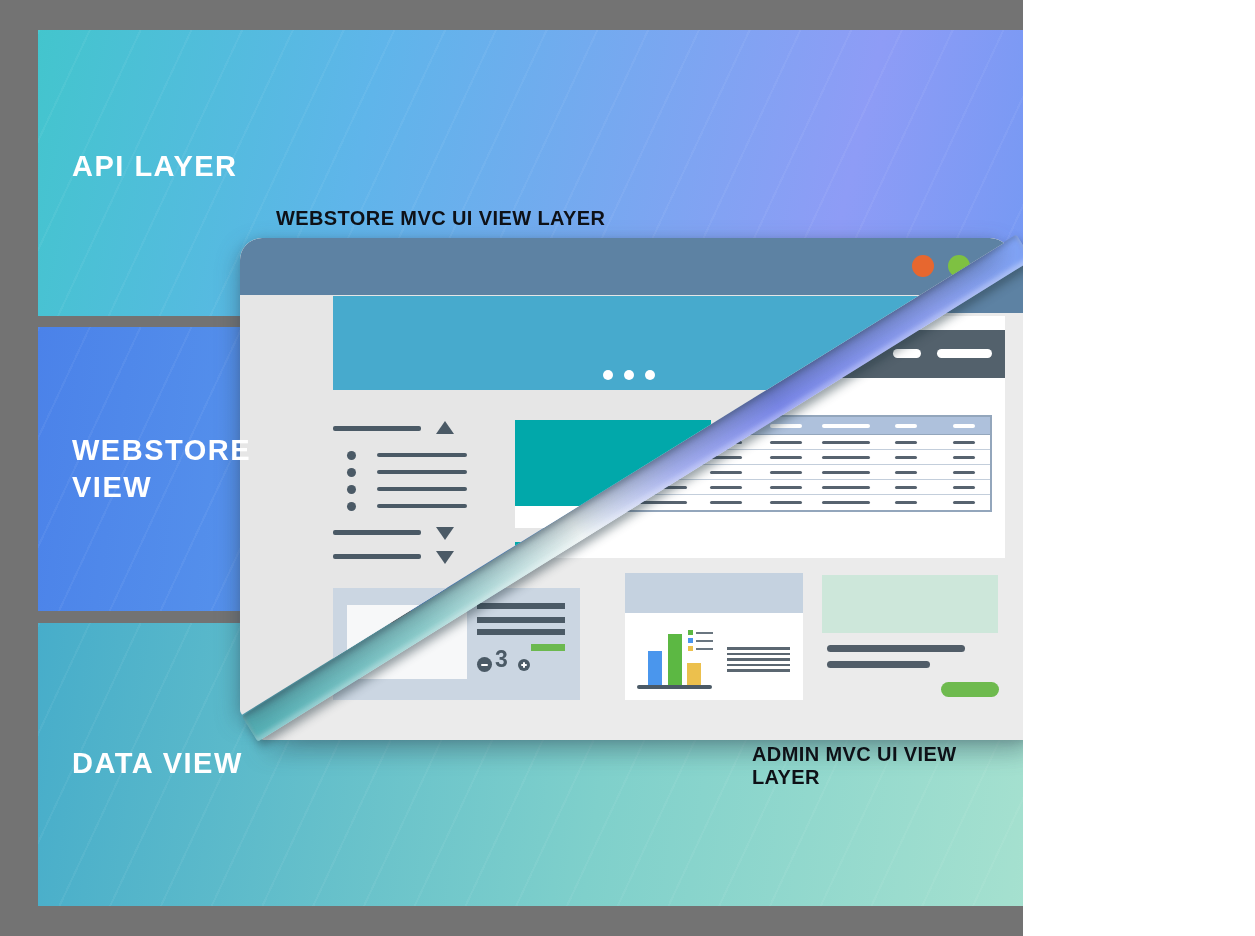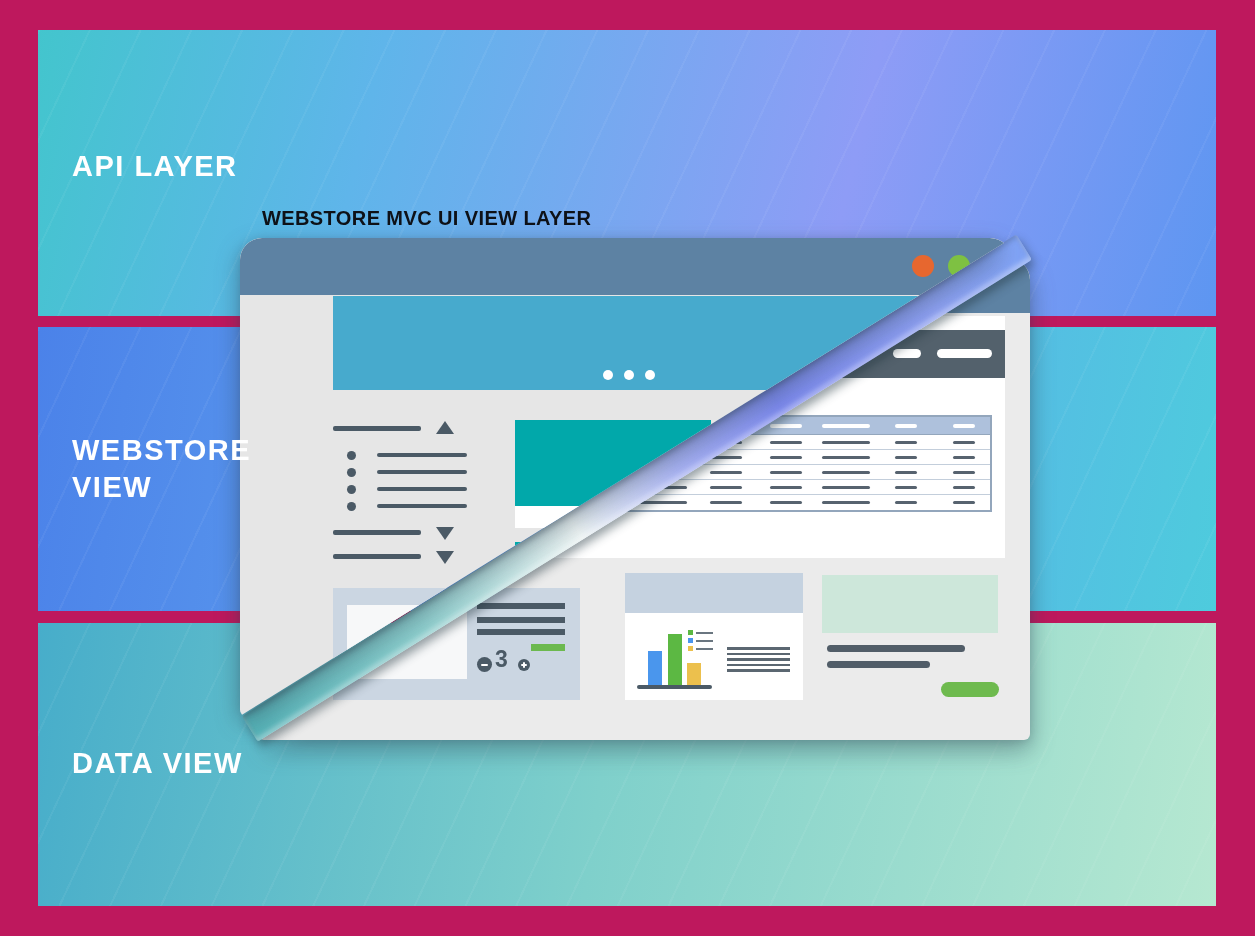--- a/index.html
+++ b/index.html
@@ -1,18 +1,18 @@
 <!DOCTYPE html>
 <html><head>
 <meta charset="utf-8">
 <style>
   html,body{margin:0;padding:0;background:#ffffff;}
   *{box-sizing:border-box;}
   .canvas{
-    position:relative;width:1255px;height:936px;background:#be185d;overflow:hidden;
+    position:relative;width:1023px;height:936px;background:#737373;overflow:hidden;
     font-family:"Liberation Sans", sans-serif;
   }
 
   
   .band{position:absolute;left:38px;width:1178px;}
   .band-api{top:30px;height:286px;
     background:linear-gradient(103deg,#43c5cd 0%,#5fb5ea 28%,#8e9cf6 68%,#5d96f1 100%);}
   .band-service{top:327px;height:284px;
     background:linear-gradient(98deg,#4b82e9 0%,#62a4ef 45%,#4ecbdd 100%);}
   .band-data{top:623px;height:283px;
@@ -22,21 +22,21 @@
   .band-label{
     position:absolute;color:#ffffff;font-size:29px;font-weight:bold;
     letter-spacing:1.5px;line-height:37px;z-index:6;white-space:pre-line;
   }
   .label-api{left:72px;top:148px;}
   .label-service{left:72px;top:432px;}
   .label-data{left:72px;top:745px;}
 
   
   .caption{position:absolute;color:#0e1117;font-size:20px;font-weight:bold;
-    letter-spacing:.4px;z-index:7;}
+    letter-spacing:.4px;z-index:7;margin-left:14px;}
   .caption-webstore{left:262px;top:207px;}
   .caption-admin{left:738px;top:743px;}
 
   
   .win-wrap{position:absolute;filter:drop-shadow(0 9px 12px rgba(45,65,80,.38)) drop-shadow(0 2px 4px rgba(45,65,80,.22));}
   .win{position:absolute;inset:0;overflow:hidden;}
   .titlebar{position:absolute;left:0;top:0;width:100%;background:#5d82a3;}
   .win-dot{position:absolute;border-radius:50%;width:22px;height:22px;top:17px;}
   .dot-orange{background:#e7672f;}
   .dot-green{background:#7ec142;}
@@ -288,14 +288,15 @@
         <span class="qty">3</span>
         <span class="stepper-btn plus-btn">
             <span class="hbar plus-h"></span>
             <span class="hbar plus-v"></span>
           </span>
       </div>
     </div>
   </div>
 
   <div class="caption caption-webstore">WEBSTORE MVC UI VIEW LAYER</div>
+  <div class="caption caption-admin">ADMIN MVC UI VIEW LAYER</div>
 
 </div>
 
 </body></html>

